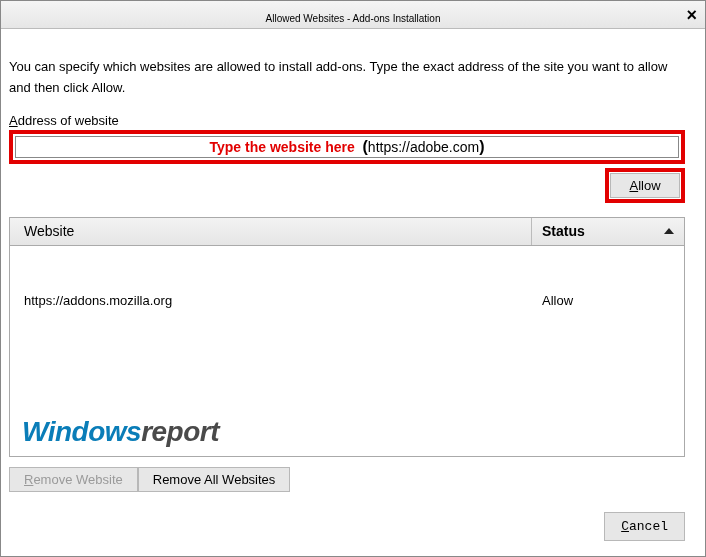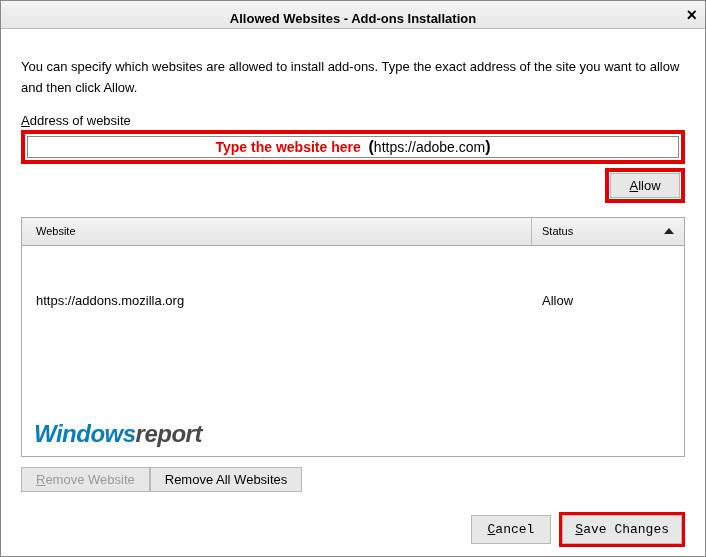--- a/index.html
+++ b/index.html
@@ -16,34 +16,34 @@
   .titlebar {
     display: flex;
     align-items: center;
     justify-content: center;
     position: relative;
     height: 28px;
     background: linear-gradient(#f5f5f5,#e6e6e6);
     border-bottom: 1px solid #bbb;
   }
   .titlebar .title {
-    font-size: 13px;
-    font-weight: 700;
+    font-size: 10px;
+    font-weight: 400;
     margin-top: 8px;
   }
   .titlebar .close {
     position: absolute;
     right: 8px; top: 2px;
     font-size: 18px;
     font-weight: bold;
     cursor: pointer;
     line-height: 24px;
   }
   .content {
-    padding: 16px 20px 10px 20px;
+    padding: 16px 20px 10px 8px;
   }
   .instructions {
     margin: 12px 0 14px 0;
     line-height: 1.6;
   }
   .label {
     margin-bottom: 2px;
   }
   .label .u { text-decoration: underline; }
   .input-frame {
@@ -102,35 +102,35 @@
     height: 240px;
     position: relative;
     background: #fff;
   }
   .thead {
     display: flex;
     border-bottom: 1px solid #aaa;
     background: linear-gradient(#f3f3f3,#e5e5e5);
     height: 28px;
     align-items: flex-end;
-    font-size: 11px;
+    font-size: 14px;
   }
   .thead .col-website {
     flex: 1;
     padding-left: 14px;
     border-right: 1px solid #bbb;
     height: 100%;
     display:flex; align-items:center;
   }
   .thead .col-status {
     width: 152px;
     padding-left: 10px;
     position: relative;
     height:100%;
-    display:flex; align-items:center;
+    display:flex; align-items:center;font-weight:bold;
   }
   .sort-caret {
     position: absolute;
     right: 10px; top: 10px;
     width: 0; height: 0;
     border-left: 5px solid transparent;
     border-right: 5px solid transparent;
     border-bottom: 6px solid #222;
   }
   .tbody { padding: 0; margin-top: 23px; }
@@ -138,21 +138,21 @@
     display: flex;
     align-items: center;
     height: 30px;
     padding-top: 32px;
   }
   .trow .c1 { flex: 1; padding-left: 14px; }
   .trow .c2 { width: 152px; padding-left: 10px; }
   .watermark {
     position: absolute;
     left: 12px; bottom: 8px;
-    font-size: 24px;
+    font-size: 28px;
     font-family: "Segoe UI", Arial, sans-serif;
     font-style: italic;
     font-weight: 700;
     letter-spacing: -0.5px;
     color: #4a4a4a;
   }
   .watermark .win { color: #0a7db8; font-style: italic; }
   .remove-row {
     display: flex;
     margin-top: 10px;
@@ -232,20 +232,15 @@
     </button>
     <button class="btn">
       <span>R</span><span>emove All Websites</span>
     </button>
   </div>
 
   <div class="bottom-row">
     <button class="btn btn-cancel">
       <span class="u">C</span><span>ancel</span>
     </button>
-    <span class="save-frame">
-      <button class="btn">
-        <span class="u">S</span><span>ave Changes</span>
-      </button>
-    </span>
   </div>
 
 </div>
 
 </body></html>

